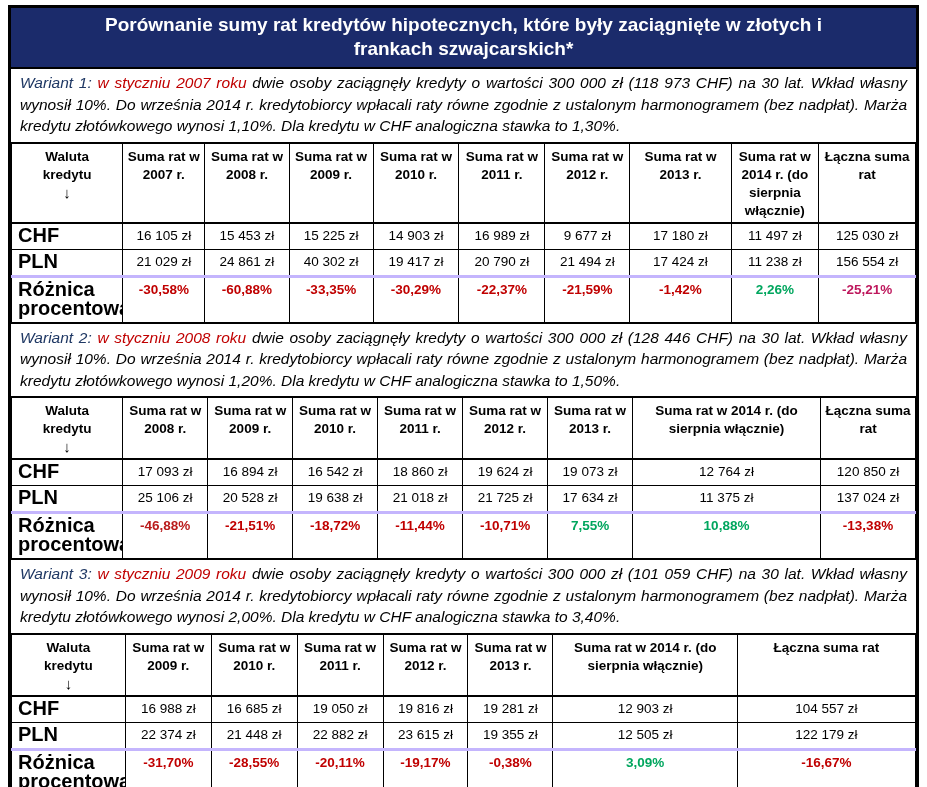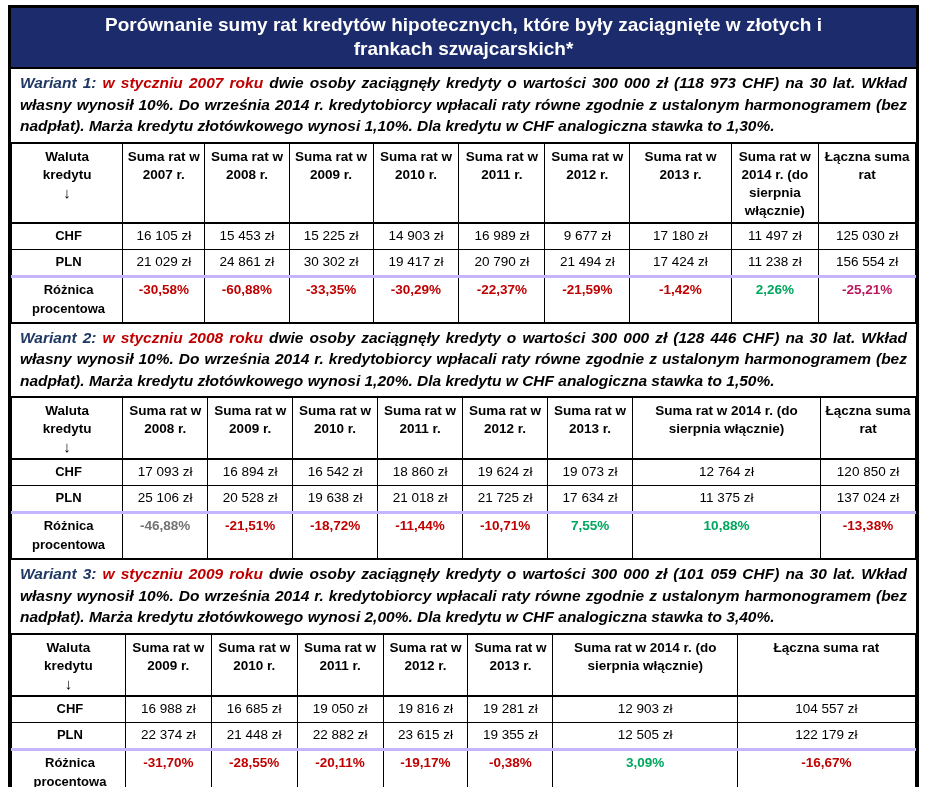--- a/index.html
+++ b/index.html
@@ -24,21 +24,21 @@
     font-size: 19px;
     line-height: 24px;
     text-align: center;
     padding: 5px 52px 6px 52px;
     border-bottom: 2px solid #000;
   }
 
   .variant-text {
     margin: 0;
     padding: 3px 9px 5px 9px;
-    font-weight: bold;
+    font-weight: normal;
     font-style: italic;
     font-size: 15.5px;
     line-height: 21.5px;
     text-align: justify;
   }
   .v-label { color: #1f3864; }
   .v-highlight { color: #c00000; }
 
   table.data-table {
     width: 100%;
@@ -60,24 +60,24 @@
     line-height: 18px;
     padding-top: 4px;
     border-bottom: 2px solid #000;
   }
   table.data-table th .arrow { font-size: 15px; line-height: 18px; }
   table.data-table td {
     font-size: 13.5px;
     line-height: 19px;
   }
   table.data-table td.label {
-    text-align: center;
+    text-align: left;
     font-weight: bold;
     padding-left: 6px;
-    font-size: 13px;
+    font-size: 20px;
   }
   table.data-table tr.data td { height: 21px; }
   table.data-table tr.diff td {
     border-top: 3px solid #c4b5fd;
     font-weight: bold;
     height: 40px;
   }
   table.data-table tr.diff td.label { line-height: 19px; }
 
   .footnote {
@@ -144,21 +144,21 @@
             <td>16 989 zł</td>
             <td>9 677 zł</td>
             <td>17 180 zł</td>
             <td>11 497 zł</td>
             <td>125 030 zł</td>
           </tr>
           <tr class="data">
             <td class="label">PLN</td>
             <td>21 029 zł</td>
             <td>24 861 zł</td>
-            <td>30 302 zł</td>
+            <td>40 302 zł</td>
             <td>19 417 zł</td>
             <td>20 790 zł</td>
             <td>21 494 zł</td>
             <td>17 424 zł</td>
             <td>11 238 zł</td>
             <td>156 554 zł</td>
           </tr>
           <tr class="diff">
             <td class="label">Różnica procentowa</td>
             <td style="color: rgb(192, 0, 0);">-30,58%</td>
@@ -223,21 +223,21 @@
             <td>20 528 zł</td>
             <td>19 638 zł</td>
             <td>21 018 zł</td>
             <td>21 725 zł</td>
             <td>17 634 zł</td>
             <td>11 375 zł</td>
             <td>137 024 zł</td>
           </tr>
           <tr class="diff">
             <td class="label">Różnica procentowa</td>
-            <td style="color: #737373;">-46,88%</td>
+            <td style="color: #b91c1c;">-46,88%</td>
             <td style="color: rgb(192, 0, 0);">-21,51%</td>
             <td style="color: rgb(192, 0, 0);">-18,72%</td>
             <td style="color: rgb(192, 0, 0);">-11,44%</td>
             <td style="color: rgb(192, 0, 0);">-10,71%</td>
             <td style="color: rgb(0, 166, 94);">7,55%</td>
             <td style="color: rgb(0, 166, 94); margin-left: 19px;">10,88%</td>
             <td style="color: rgb(192, 0, 0);">-13,38%</td>
           </tr>
         </tbody>
       </table>

